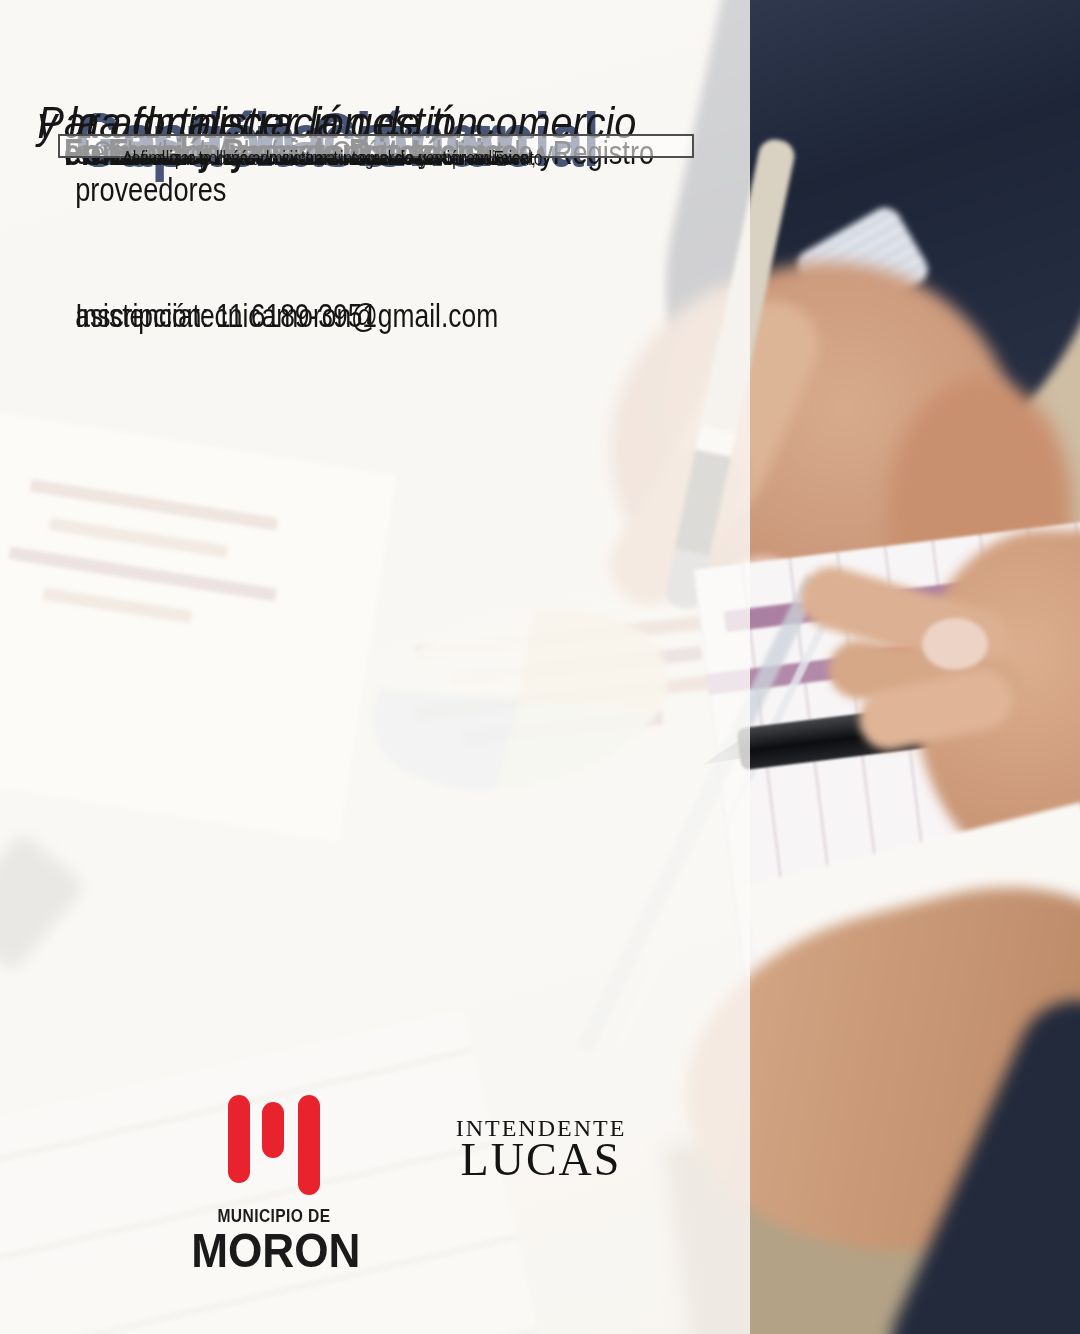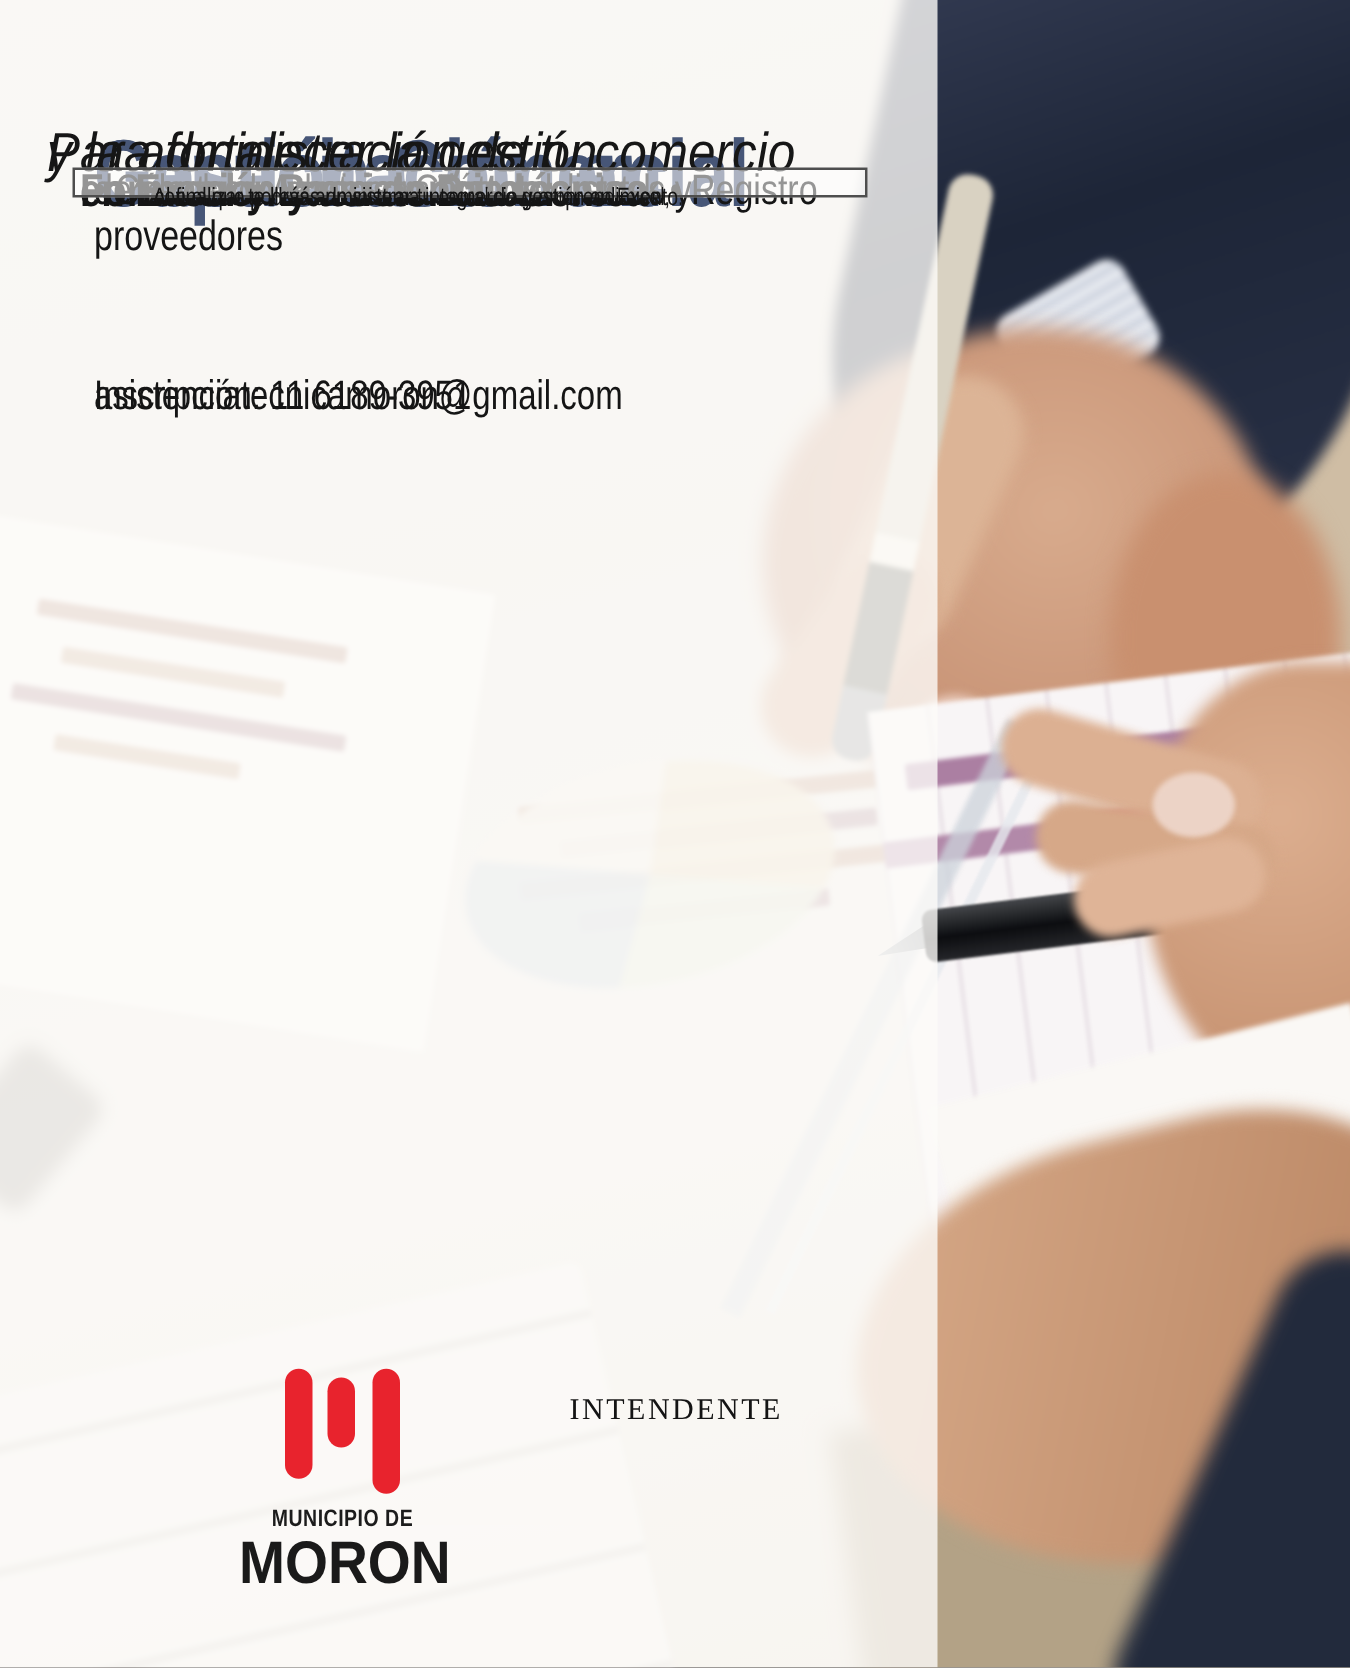--- a/index.html
+++ b/index.html
@@ -205,15 +205,16 @@
       <div class="m-bar l"></div>
       <div class="m-bar m"></div>
       <div class="m-bar r"></div>
     </div>
     <div class="muni-line1">MUNICIPIO DE</div>
     <div class="muni-line2">MORON</div>
   </div>
 
   <div class="ghi-logo">
     <div class="ghi-line1">INTENDENTE</div>
+    <div class="ghi-line2">LUCAS</div>
   </div>
 
 </div>
 
 </body></html>

